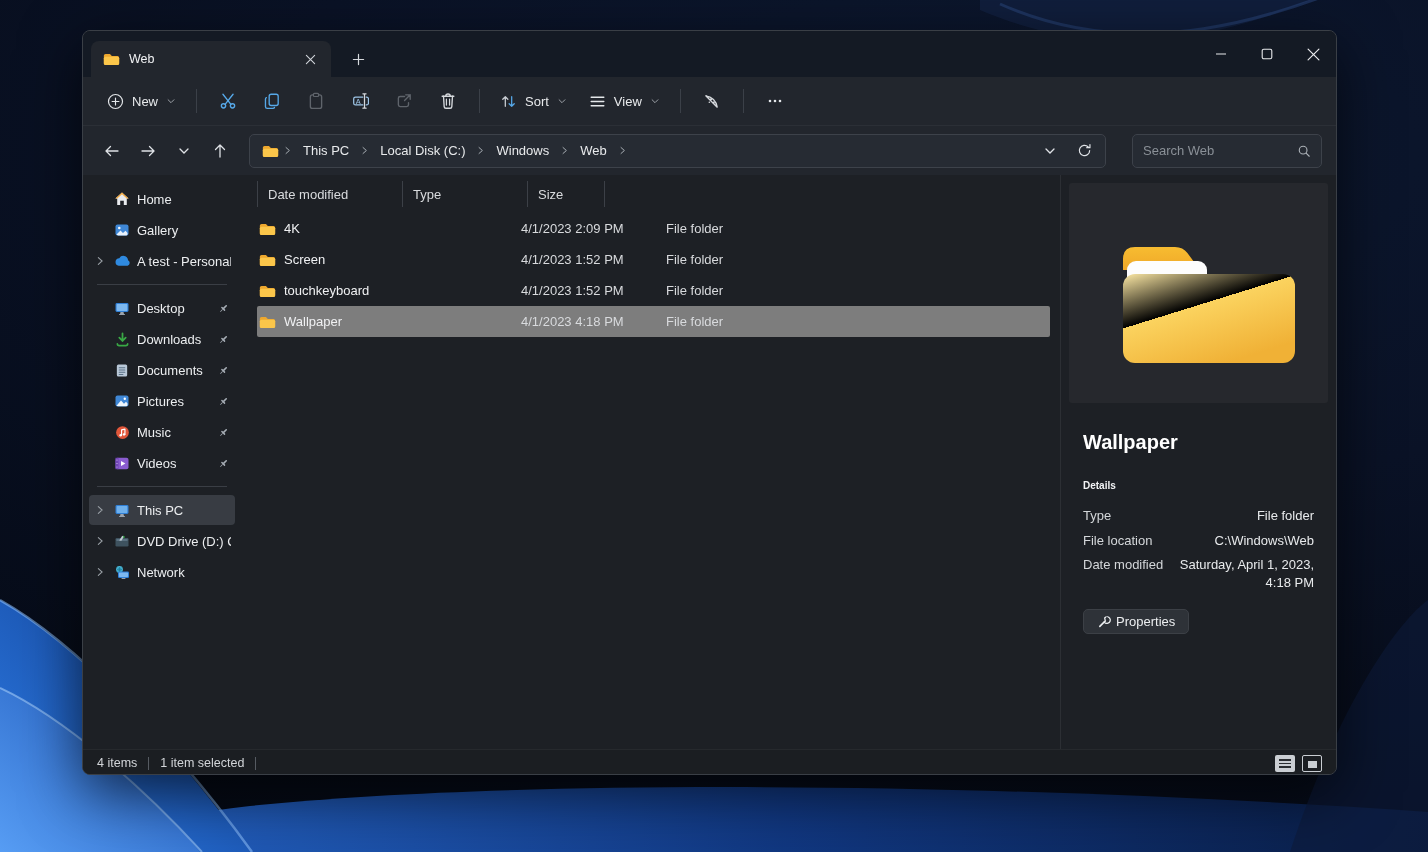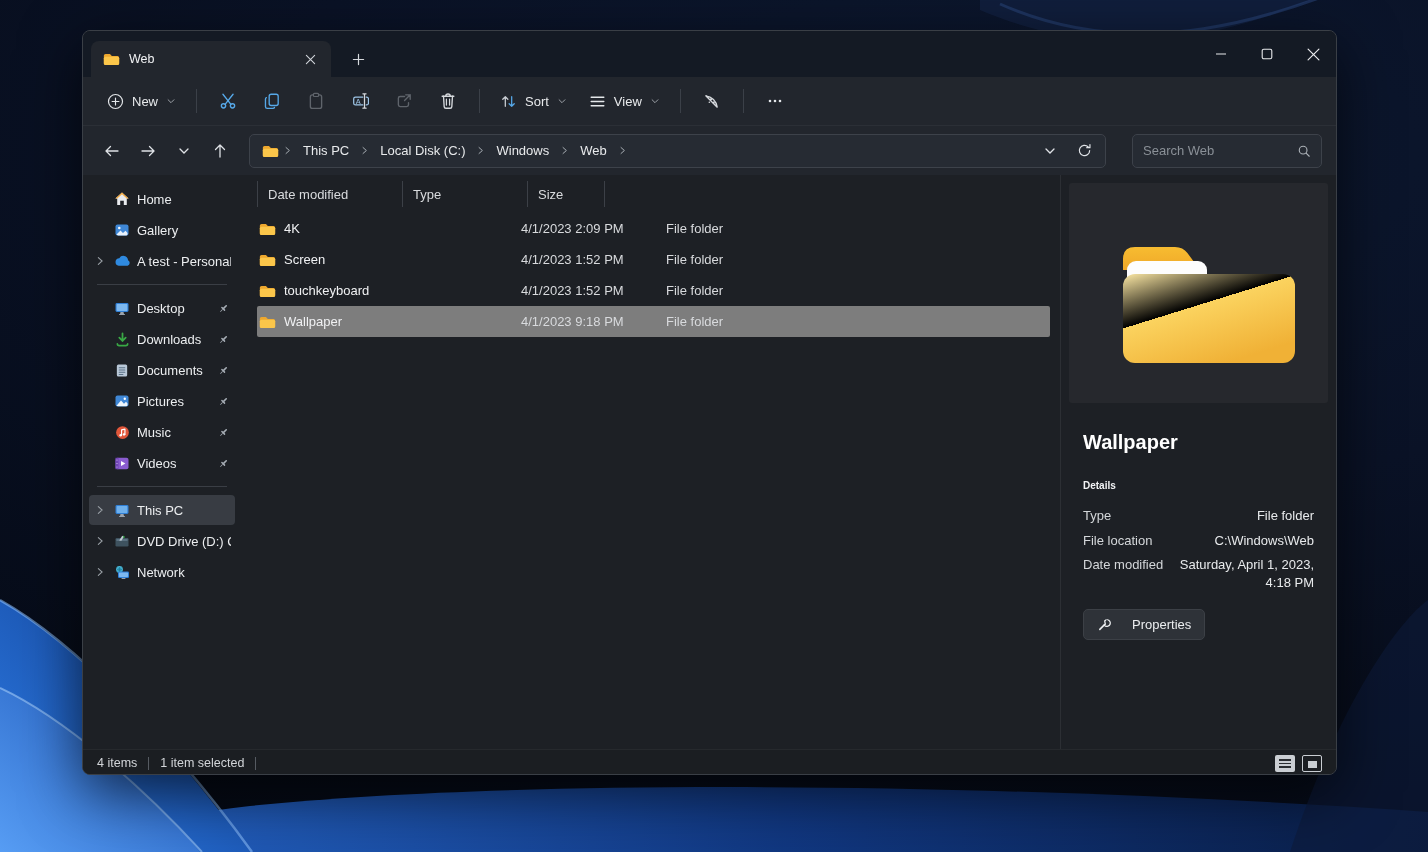--- a/index.html
+++ b/index.html
@@ -86,21 +86,21 @@
   .detailspane { width:276px; flex:none; border-left:1px solid rgba(255,255,255,.07);
     padding:8px 22px 0 22px; }
   .preview { height:220px; margin:0 -14px; background:#26282d; border-radius:3px;
     display:flex; align-items:center; justify-content:center; }
   .dp-title { margin-top:28px; font-size:20px; font-weight:700; color:#ffffff; }
   .dp-section { margin-top:26px; font-size:10px; font-weight:700; color:#f2f3f5; }
   .dp-fields { margin-top:16px; display:flex; flex-direction:column; gap:7px; }
   .dp-field { display:flex; gap:10px; font-size:13px; line-height:1.35; }
   .dp-label { width:84px; flex:none; color:#d4d7da; }
   .dp-value { flex:1; text-align:right; color:#e8eaec; }
-  .props-btn { margin-top:18px; height:31px; display:inline-flex; align-items:center; gap:20px;
+  .props-btn { margin-top:18px; height:25px; display:inline-flex; align-items:center; gap:4px;
     background:#2e3238; border:1px solid #3c4046; border-radius:5px; padding:0 13px;
     color:#eceef0; font-size:13px; cursor:pointer; }
 
   
   .statusbar { height:27px; background:#1b1e22; border-top:1px solid rgba(255,255,255,.05);
     display:flex; align-items:center; padding:0 14px; font-size:12.5px; color:#d2d5d9; }
   .status-sep { width:1px; height:13px; background:#565b62; margin:0 11px; }
   .status-right { margin-left:auto; display:flex; gap:7px; align-items:center; }
   .viewtoggle { width:20px; height:17px; border-radius:2px; display:flex; align-items:center;
     justify-content:center; cursor:pointer; }
@@ -618,21 +618,21 @@
             <span class="cell cell-size"></span>
           </div>
           <div class="frow selected">
             <span class="cell cell-name">
               <svg width="17" height="14" viewBox="0 0 20 16">
                 <path d="M1 4 q0-2 2-2 h5.2 l2.2 2.6 H17 q2 0 2 2 V13 q0 2-2 2 H3 q-2 0-2-2 Z" fill="#eda72e"></path>
                 <rect x="1" y="5.4" width="18" height="9.6" rx="1.8" fill="#fbc64a"></rect>
               </svg>
               <span>Wallpaper</span>
             </span>
-            <span class="cell cell-date">4/1/2023 9:18 PM</span>
+            <span class="cell cell-date">4/1/2023 4:18 PM</span>
             <span class="cell cell-type">File folder</span>
             <span class="cell cell-size"></span>
           </div>
         </div>
       </div>
 
       <div class="detailspane">
         <div class="preview">
           <svg width="196" height="156" viewBox="0 0 98 78">
             <defs>

